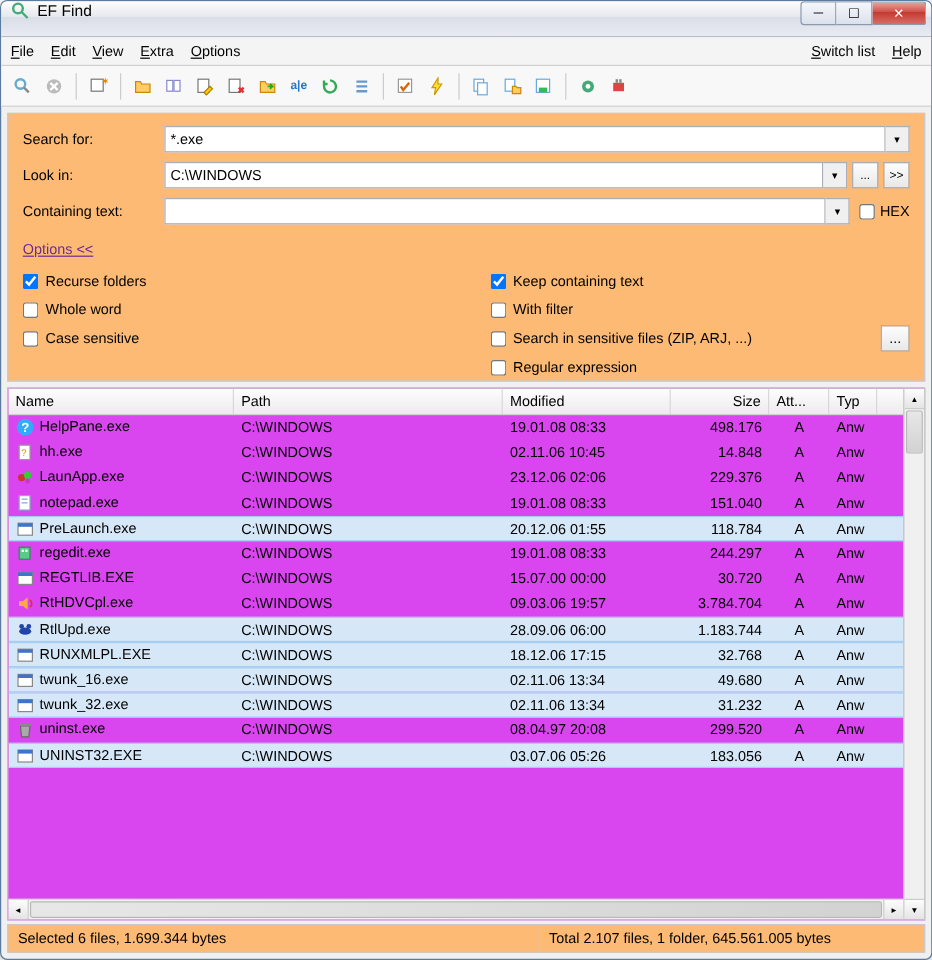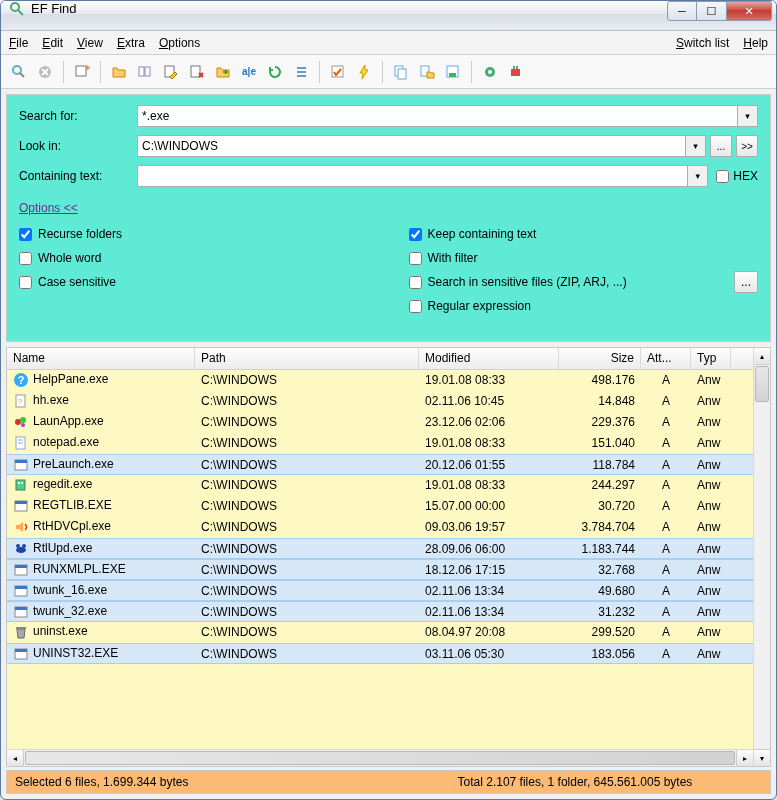--- a/index.html
+++ b/index.html
@@ -18,35 +18,35 @@
 
 .menubar { height: 24px; background: #f4f4f4; border-bottom: 1px solid #d0d0d0; display: flex; align-items: center; padding: 0 8px; gap: 14px; }
 .menubar .m { cursor: default; }
 .menubar .m u { text-decoration: underline; }
 .menubar .spacer { flex: 1; }
 
 .toolbar { height: 34px; border-bottom: 1px solid #d0d0d0; background: #f8f8f8; display: flex; align-items: center; padding: 0 6px; gap: 2px; }
 .tbtn { width: 24px; height: 24px; display: flex; align-items: center; justify-content: center; border: 1px solid transparent; border-radius: 3px; }
 .tsep { width: 1px; height: 22px; background: #ccc; margin: 0 4px; }
 
-.search-pane { border: 1px solid #c9c9c9; margin: 5px; padding: 10px 12px 28px; background: #5eead4; position: relative; }
+.search-pane { border: 1px solid #c9c9c9; margin: 5px; padding: 10px 12px 4px; background: #fdba74; position: relative; }
 .frow { display: flex; align-items: center; margin-bottom: 8px; }
 .flabel { width: 118px; }
 .finput { flex: 1; height: 22px; border: 1px solid #abadb3; padding: 0 4px; font: inherit; background: #fff; }
 .fdrop { width: 20px; height: 22px; border: 1px solid #abadb3; border-left: none; background: #f0f0f0; display: flex; align-items: center; justify-content: center; font-size: 9px; }
 .fbtn { width: 22px; height: 22px; border: 1px solid #abadb3; margin-left: 4px; background: linear-gradient(#fdfdfd,#e8e8e8); display: flex; align-items: center; justify-content: center; font-size: 10px; }
 .hex-wrap { display: flex; align-items: center; margin-left: 8px; gap: 4px; }
 .opt-link { color: #6a2d91; text-decoration: underline; margin: 6px 0 12px; display: inline-block; cursor: pointer; }
 .checks { display: flex; gap: 40px; }
 .check-col { flex: 1; display: flex; flex-direction: column; gap: 10px; }
 .chk-row { display: flex; align-items: center; gap: 6px; position: relative; }
 .chk { width: 13px; height: 13px; }
 .filter-btn { position: absolute; right: 12px; top: 176px; width: 24px; height: 22px; border: 1px solid #abadb3; background: linear-gradient(#fdfdfd,#e8e8e8); display: flex; align-items: center; justify-content: center; }
 
-.results { flex: 1; margin: 0 5px 0 5px; border: 1px solid #c9c9c9; background: #fef9c3; display: flex; flex-direction: column; overflow: hidden; justify-content: center; }
+.results { flex: 1; margin: 0 5px 0 5px; border: 1px solid #c9c9c9; background: #d946ef; display: flex; flex-direction: column; overflow: hidden; justify-content: center; }
 .hdr { display: flex; background: linear-gradient(#fdfdfd,#ececec); border-bottom: 1px solid #d0d0d0; height: 22px; }
 .hcell { border-right: 1px solid #d8d8d8; padding: 3px 6px; font-size: 12px; overflow: hidden; white-space: nowrap; }
 .rows { flex: 1; overflow: hidden; }
 .row { display: flex; height: 21px; align-items: center; border-bottom: 1px solid transparent; }
 .row.sel { background: #d6e8f8; border-top: 1px solid #a6cef2; border-bottom: 1px solid #a6cef2; }
 .cell { padding: 2px 6px; overflow: hidden; white-space: nowrap; font-size: 12px; }
 .cell.num { text-align: right; }
 .cell.ctr { text-align: center; }
 .nameicon { width: 16px; height: 16px; margin-right: 4px; flex-shrink: 0; display: inline-flex; align-items: center; justify-content: center; vertical-align: middle; }
 .scroll-v { width: 17px; background: #f0f0f0; border-left: 1px solid #d8d8d8; display: flex; flex-direction: column; }
@@ -458,21 +458,21 @@
               <div class="cell c-type">Anw</div>
             </div>
             <div class="row sel">
               <div class="cell c-name"><span class="nameicon">
                   <svg width="16" height="16">
                     <rect x="2" y="3" width="12" height="10" fill="#fff" stroke="#888"></rect>
                     <rect x="2" y="3" width="12" height="3" fill="#4074c8"></rect>
                   </svg>
                 </span>UNINST32.EXE</div>
               <div class="cell c-path">C:\WINDOWS</div>
-              <div class="cell c-mod">03.11.06 05:30</div>
+              <div class="cell c-mod">03.07.06 05:26</div>
               <div class="cell c-size num">183.056</div>
               <div class="cell c-attr ctr">A</div>
               <div class="cell c-type">Anw</div>
             </div>
           </div>
         <div class="scroll-h">
           <div class="sb-btn-h">◂</div>
           <div class="sb-thumb-h"></div>
           <div class="sb-btn-h" style="border-right:none;border-left:1px solid #ccc">▸</div>
         </div>

